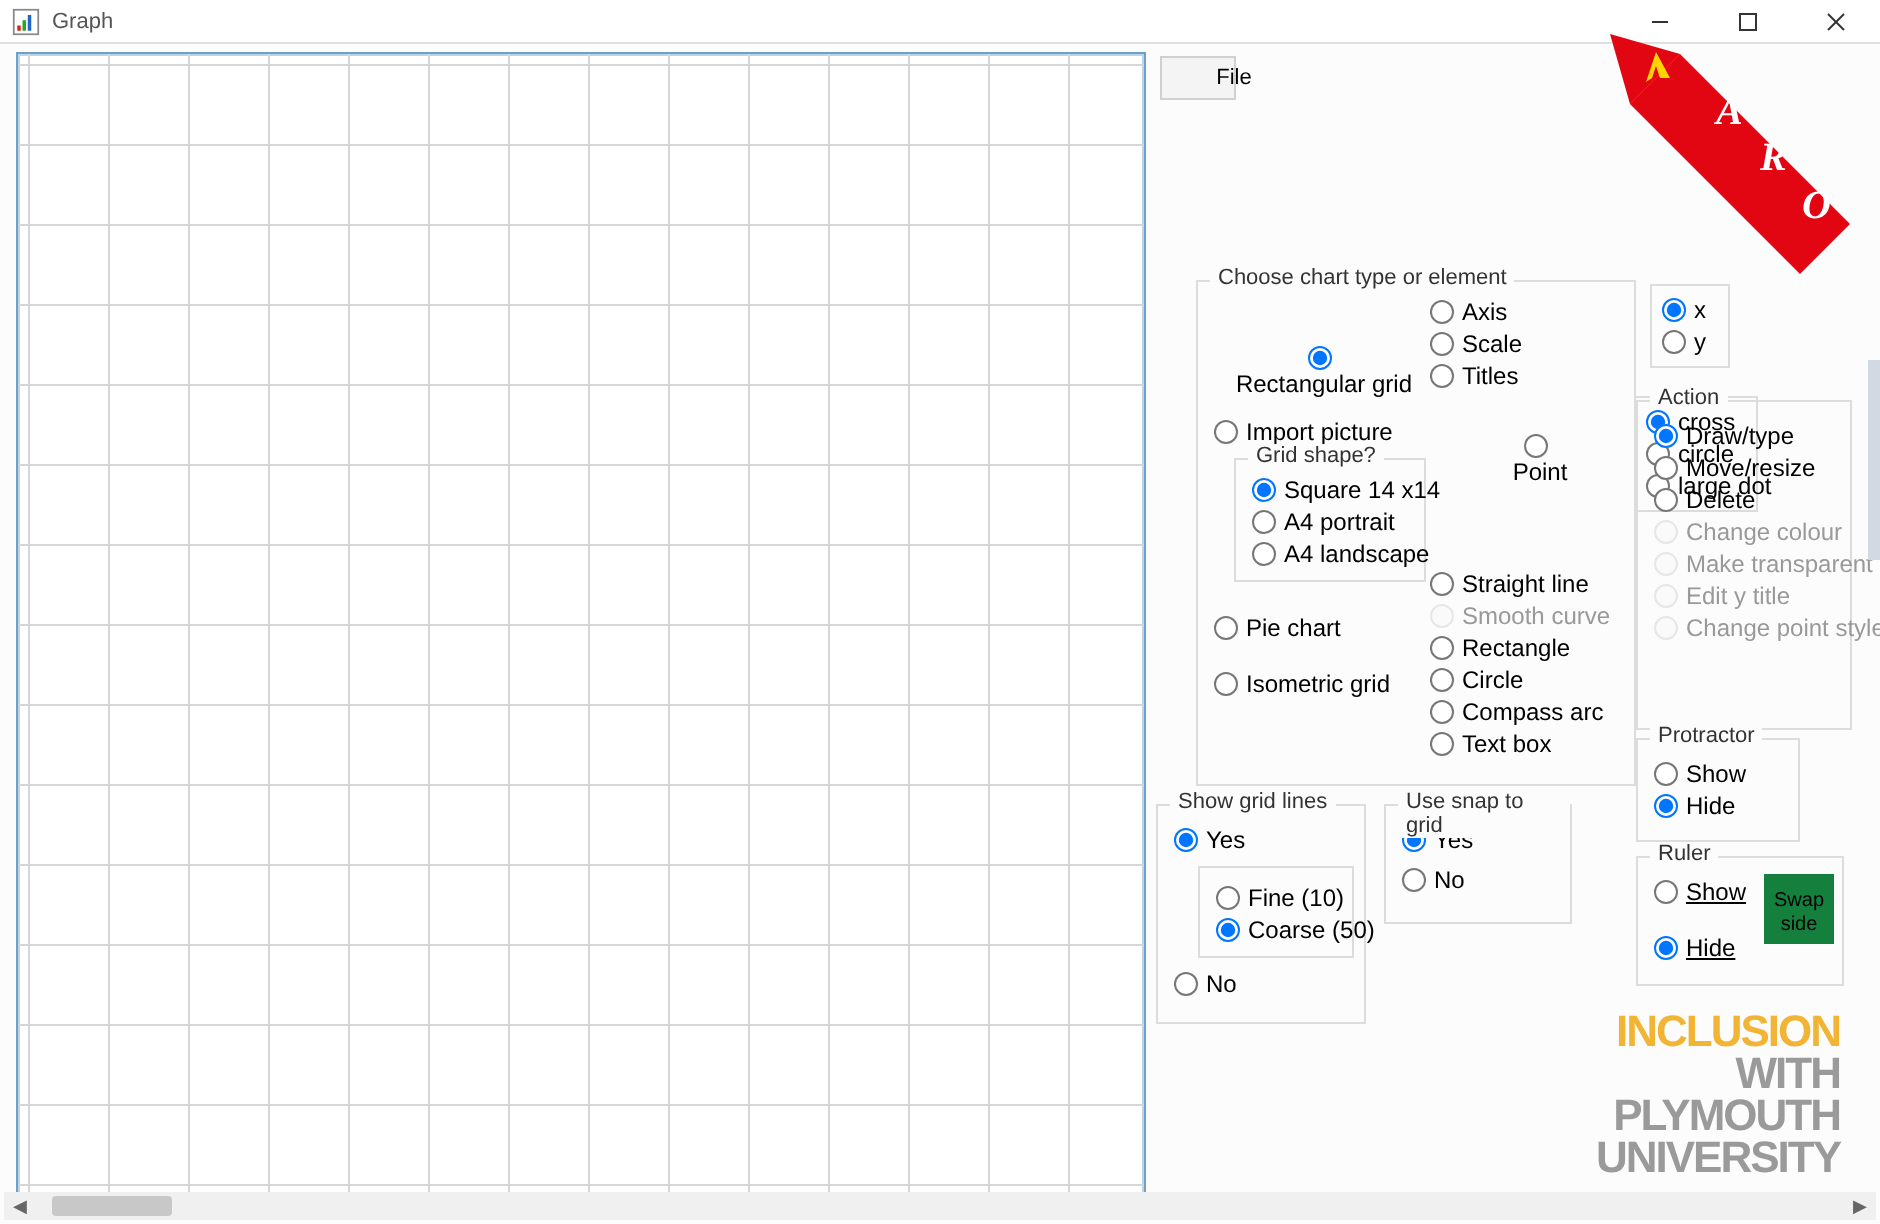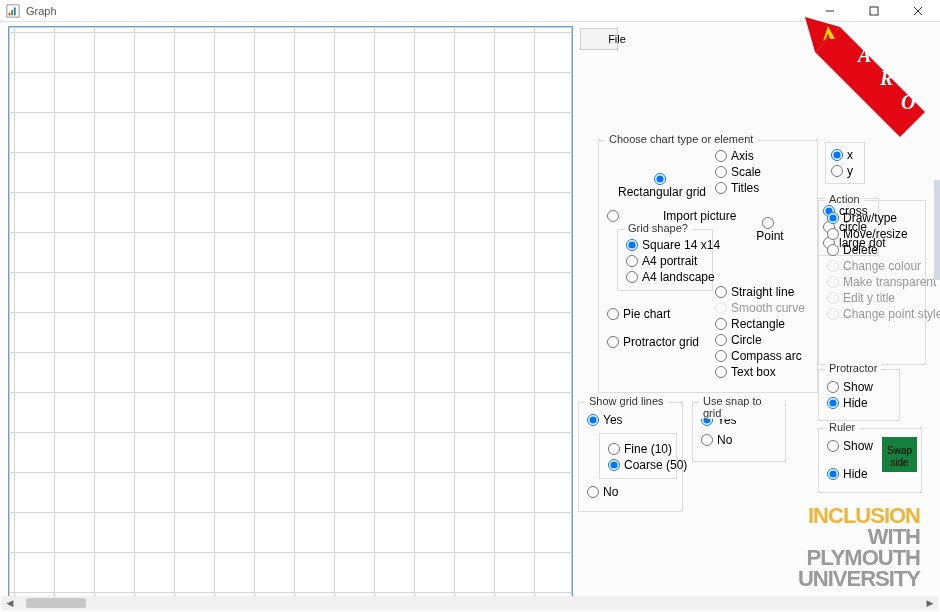--- a/index.html
+++ b/index.html
@@ -141,21 +141,21 @@
   margin-left: 55px;
   margin-top: -2px;
   margin-bottom: 4px;
   display: inline-block;
 }
 
 #fs-action { left: 818px; top: 178px; width: 108px; height: 165px; }
 
 #fs-protractor { left: 818px; top: 347px; width: 82px; height: 52px; }
 
-#fs-ruler { left: 818px; top: 406px; width: 104px; height: 65px; }
+#fs-ruler { left: 818px; top: 406px; width: 104px; height: 65px; text-decoration: underline; }
 .swap-btn {
   position: absolute;
   right: 4px;
   top: 8px;
   width: 35px;
   height: 35px;
   background: #15803d;
   border: none;
   font-size: 10px;
   text-align: center;
@@ -274,21 +274,21 @@
   </svg>
 
   <div class="fieldset" id="fs-chart">
     <span class="legend">Choose chart type or element</span>
 
     <div class="col-left">
       <label class="radio-row" style="margin-top:18px;flex-direction:column;">
         <input type="radio" name="ctype" checked="" style="">
           <span>Rectangular grid</span>
       </label>
-      <label class="radio-row" style="margin-top:10px;gap:40px;">
+      <label class="radio-row" style="margin-top:10px;">
         <input type="radio" name="ctype" style="">
           <span>Import picture</span>
       </label>
       <div class="nested-fieldset" style="margin-left:10px; width:96px;">
         <span class="legend">Grid shape?</span>
         <label class="radio-row">
             <input type="radio" name="gshape" checked="" style="">
             <span>Square 14 x14</span>
           </label>
         <label class="radio-row">
@@ -299,21 +299,21 @@
             <input type="radio" name="gshape" style="">
             <span>A4 landscape</span>
           </label>
       </div>
       <label class="radio-row" style="margin-top:16px;">
         <input type="radio" name="ctype" style="">
           <span>Pie chart</span>
       </label>
       <label class="radio-row" style="margin-top:14px;">
         <input type="radio" name="ctype" style="">
-          <span>Protractor grid</span>
+          <span>Isometric grid</span>
       </label>
     </div>
 
     <div class="col-right">
       <label class="radio-row">
           <input type="radio" name="elem" style="">
           <span>Axis</span>
         </label>
       <label class="radio-row">
           <input type="radio" name="elem" style="">

